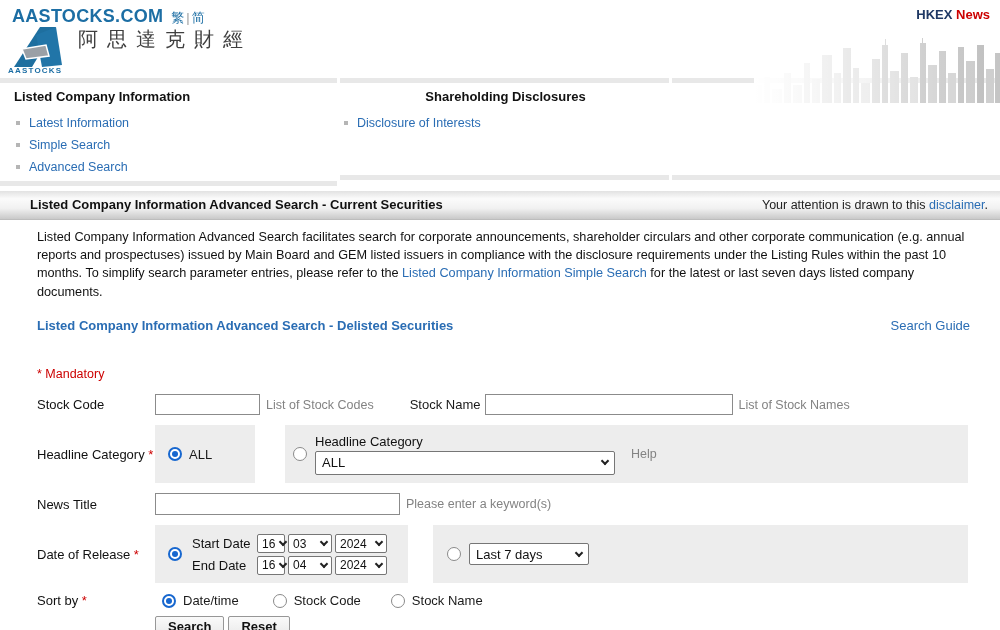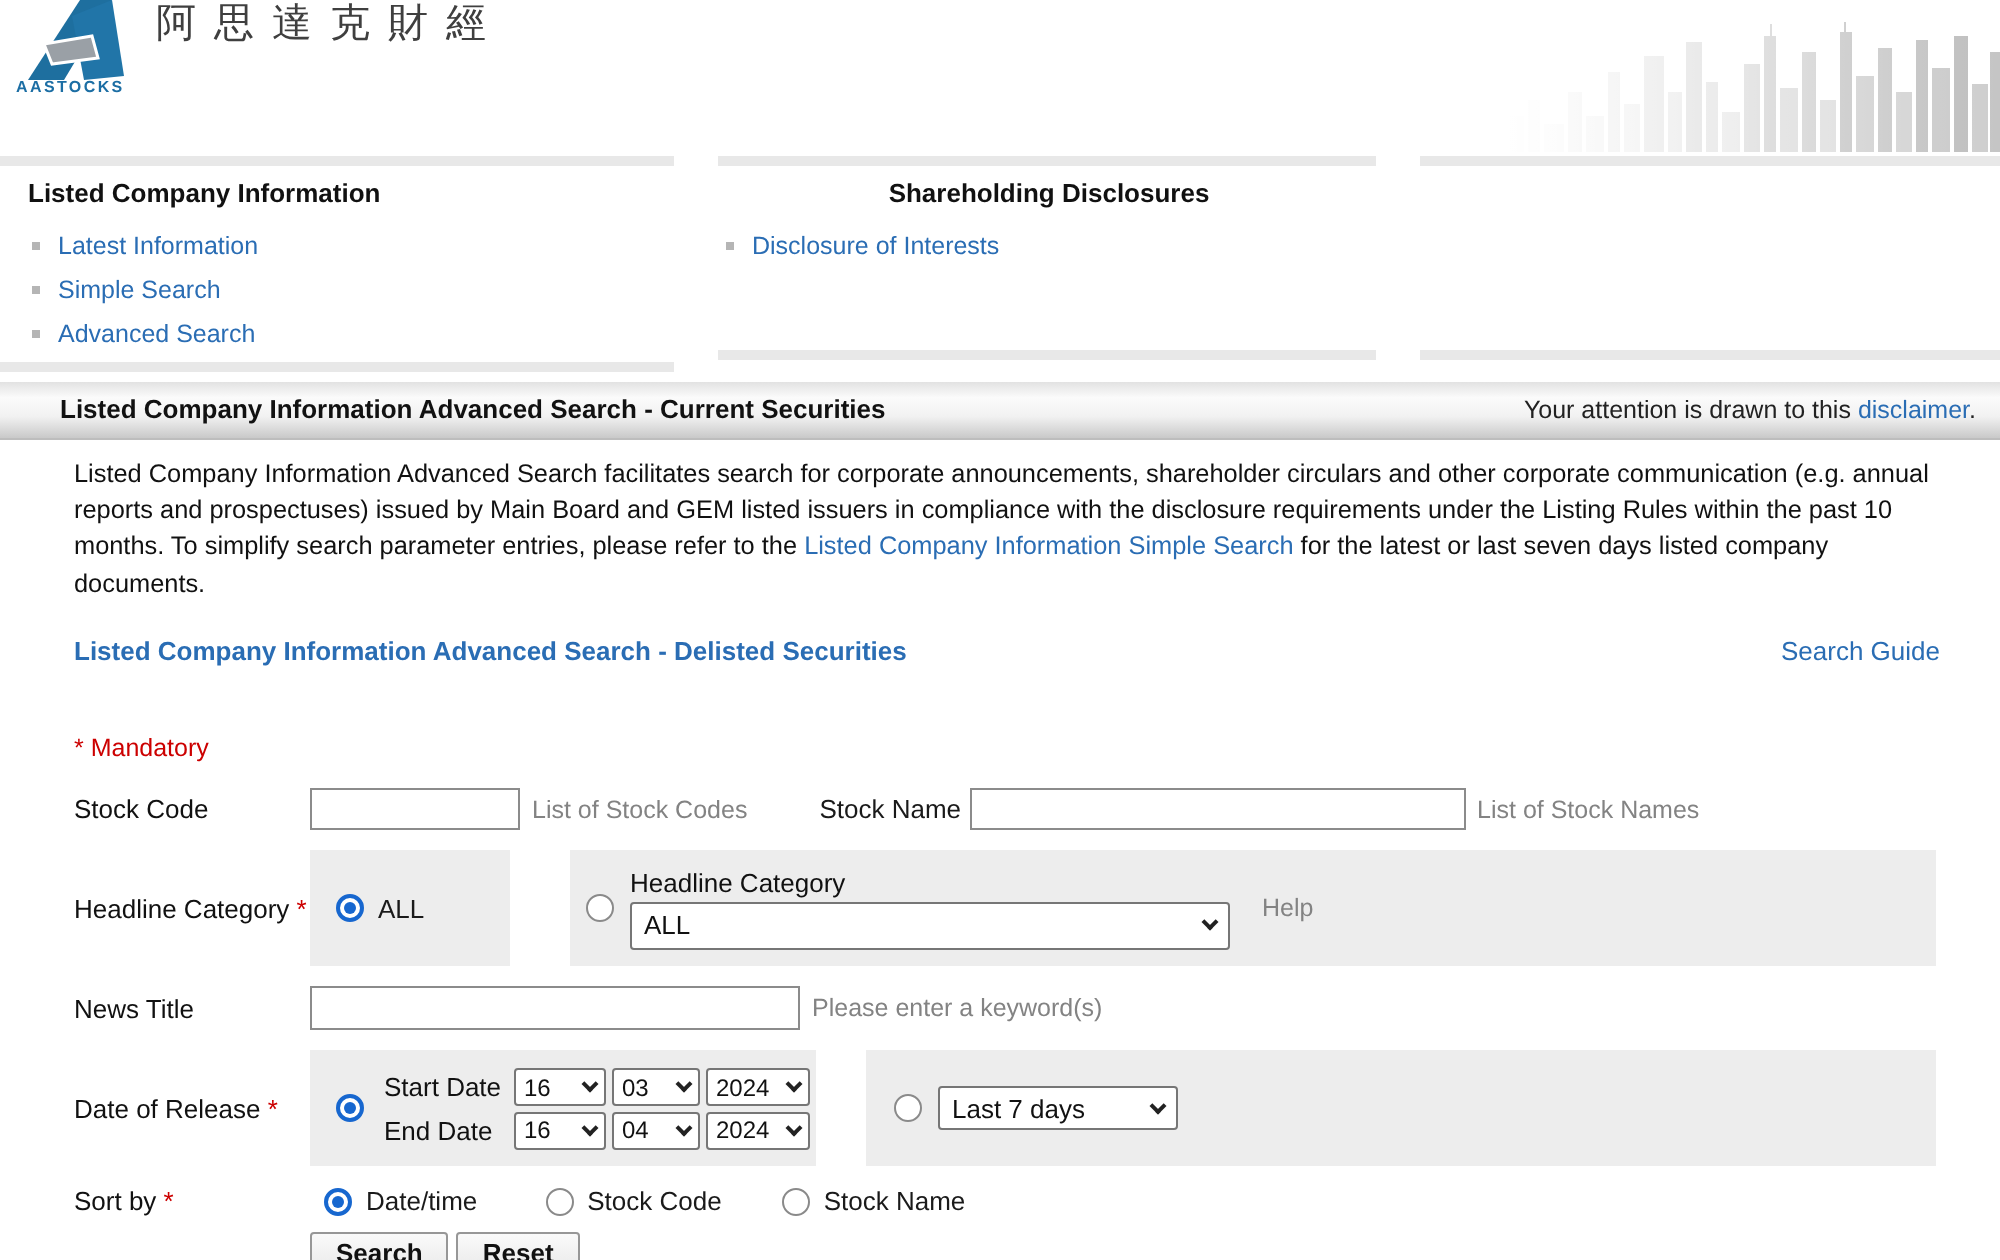--- a/index.html
+++ b/index.html
@@ -23,21 +23,21 @@
   .logo-block { position:absolute; left:12px; top:-2px; display:flex; align-items:flex-start; }
   .logo-mark { position:relative; width:54px; height:50px; }
   .logo-mark svg { display:block; }
   .logo-mark-text { position:absolute; left:-4px; bottom:0; font-size:8px; font-weight:bold; color:#1c6ea4; letter-spacing:1.2px; }
   .logo-text { margin-left:12px; padding-top:3px;font-family:Liberation Serif, serif; }
   .logo-cn { font-size:20px; color:#3f3f3f; letter-spacing:9px; line-height:1.1; }
   .logo-url { font-size:15px; color:#2f86ad; letter-spacing:2.2px; margin-top:2px; }
   .skyline { position:absolute; right:0; top:10px; width:246px; height:66px; z-index:1; }
 
   
-  .nav { display:flex; gap:22px; margin-top:1px; }
+  .nav { display:flex; gap:3px; margin-top:1px; }
   .nav-col { display:flex; flex-direction:column; }
   .nav-col .bar { height:5px; background:#e8e8e8; }
   .nav-col-body { min-height:92px; padding-top:4px; }
   .nav-c1 { width:337px; }
   .nav-c2 { width:329px;text-align:center; }
   .nav-c3 { flex:1; }
   .nav-title { font-size:13px; font-weight:bold; color:#111; padding-left:14px; margin-top:2px; }
   .nav-c2 .nav-title { padding-left:2px; }
   .nav-links { list-style:none; margin-top:11px; }
   .nav-c1 .nav-links { padding-left:16px;text-align:right; }
@@ -88,39 +88,51 @@
   
   .rb { position:relative; width:14px; height:14px; border-radius:50%; border:1px solid #8a8a8a; background:#fff; flex:none; cursor:pointer; display:inline-block; }
   .rb.on { border:2px solid #1767cf; }
   .rb.on::after { content:""; position:absolute; left:50%; top:50%; width:6px; height:6px; margin:-3px 0 0 -3px; border-radius:50%; background:#1767cf; }
 
   
   .sel { display:inline-flex; align-items:center; justify-content:space-between; background:#fff; border:1px solid #767676; border-radius:2px; padding:0 6px; cursor:pointer; font-size:13px; color:#111; }
   .sel-hc { width:300px; height:24px; }
   .sel-7d { width:120px; height:22px; margin-left:8px; }
   .sel-sm { height:19px; font-size:12px; padding:0 4px; }
-  .w-day { width:46px; } .w-mon { width:44px; } .w-yr { width:52px; }
+  .w-day { width:28px; } .w-mon { width:44px; } .w-yr { width:52px; }
   .chev { width:6px; height:6px; border-left:2px solid #222; border-bottom:2px solid #222; transform:rotate(-45deg); margin-left:5px; margin-top:-3px; flex:none; }
 
   .date-grid { margin-left:10px; }
   .drow { display:flex; align-items:center; gap:3px; margin:2.5px 0; }
   .dlabel { width:62px; font-size:13px; color:#111; }
 
   .rgroup { display:flex; align-items:center; gap:7px; }
   .rg2 { margin-left:34px; } .rg3 { margin-left:30px; }
 
   .btn-row { margin-top:8px; padding-left:155px; display:flex; gap:4px; }
   .btn { font-family:"Liberation Sans",sans-serif; font-size:13px; font-weight:bold; color:#111; background:linear-gradient(180deg,#fafafa,#e9e9e9); border:1px solid #979797; border-radius:2px; height:21px; padding:0 12px; cursor:pointer; }
 </style>
 </head>
 <body>
 
 <div class="page">
 
   <div class="header">
+    <div class="topbar">
+      <div class="brand-row">
+        <span class="brand">AASTOCKS.COM</span>
+        <span class="lang">
+          <a>繁</a><span class="sep">|</span><a>简</a>
+        </span>
+      </div>
+      <div class="hkex-box">
+        <span class="hkex-name">HKEX</span>
+        <span class="hkex-news">News</span>
+      </div>
+    </div>
 
     <div class="logo-row">
       <div class="logo-block">
         <div class="logo-mark">
           <svg width="54" height="44" viewBox="0 0 54 44">
             <polygon points="2,42 28,2 44,2 20,42" fill="#1e6f9f"></polygon>
             <polygon points="24,10 44,2 50,40 30,42" fill="#2175a8"></polygon>
             <polygon points="10,24 34,20 37,31 14,34" fill="#9aa0a6" stroke="#ffffff" stroke-width="1.5"></polygon>
           </svg>
           <div class="logo-mark-text">AASTOCKS</div>

